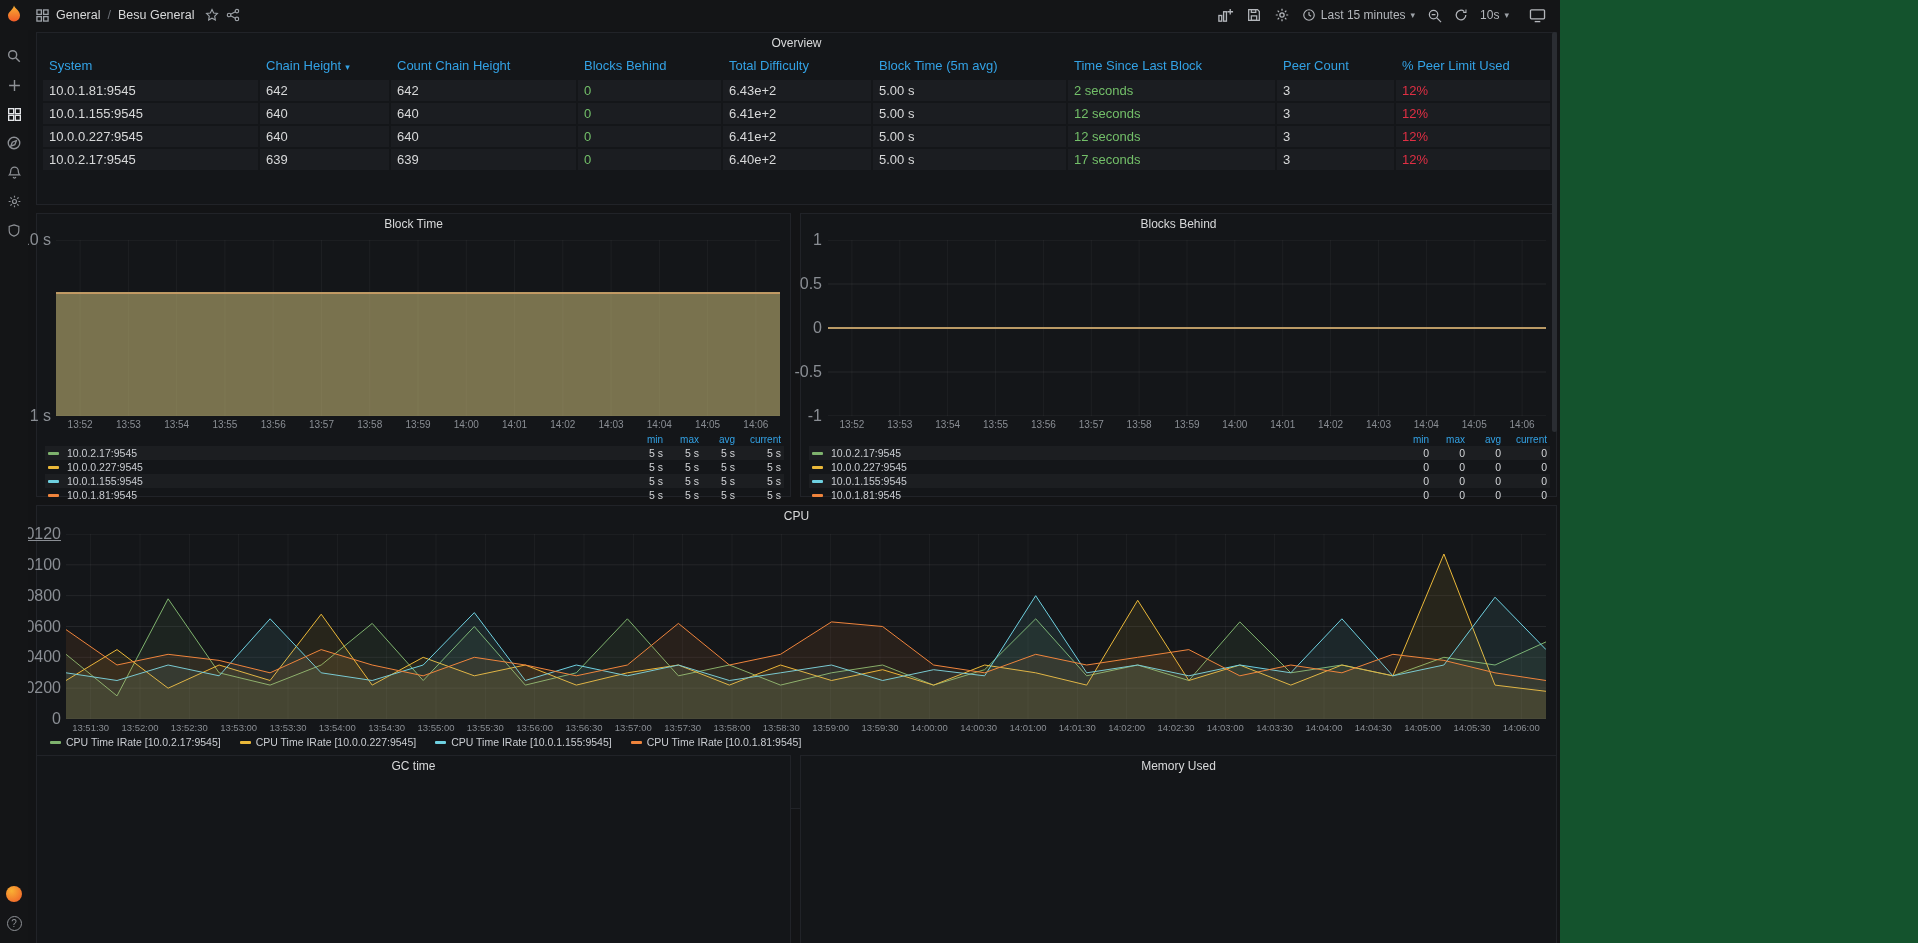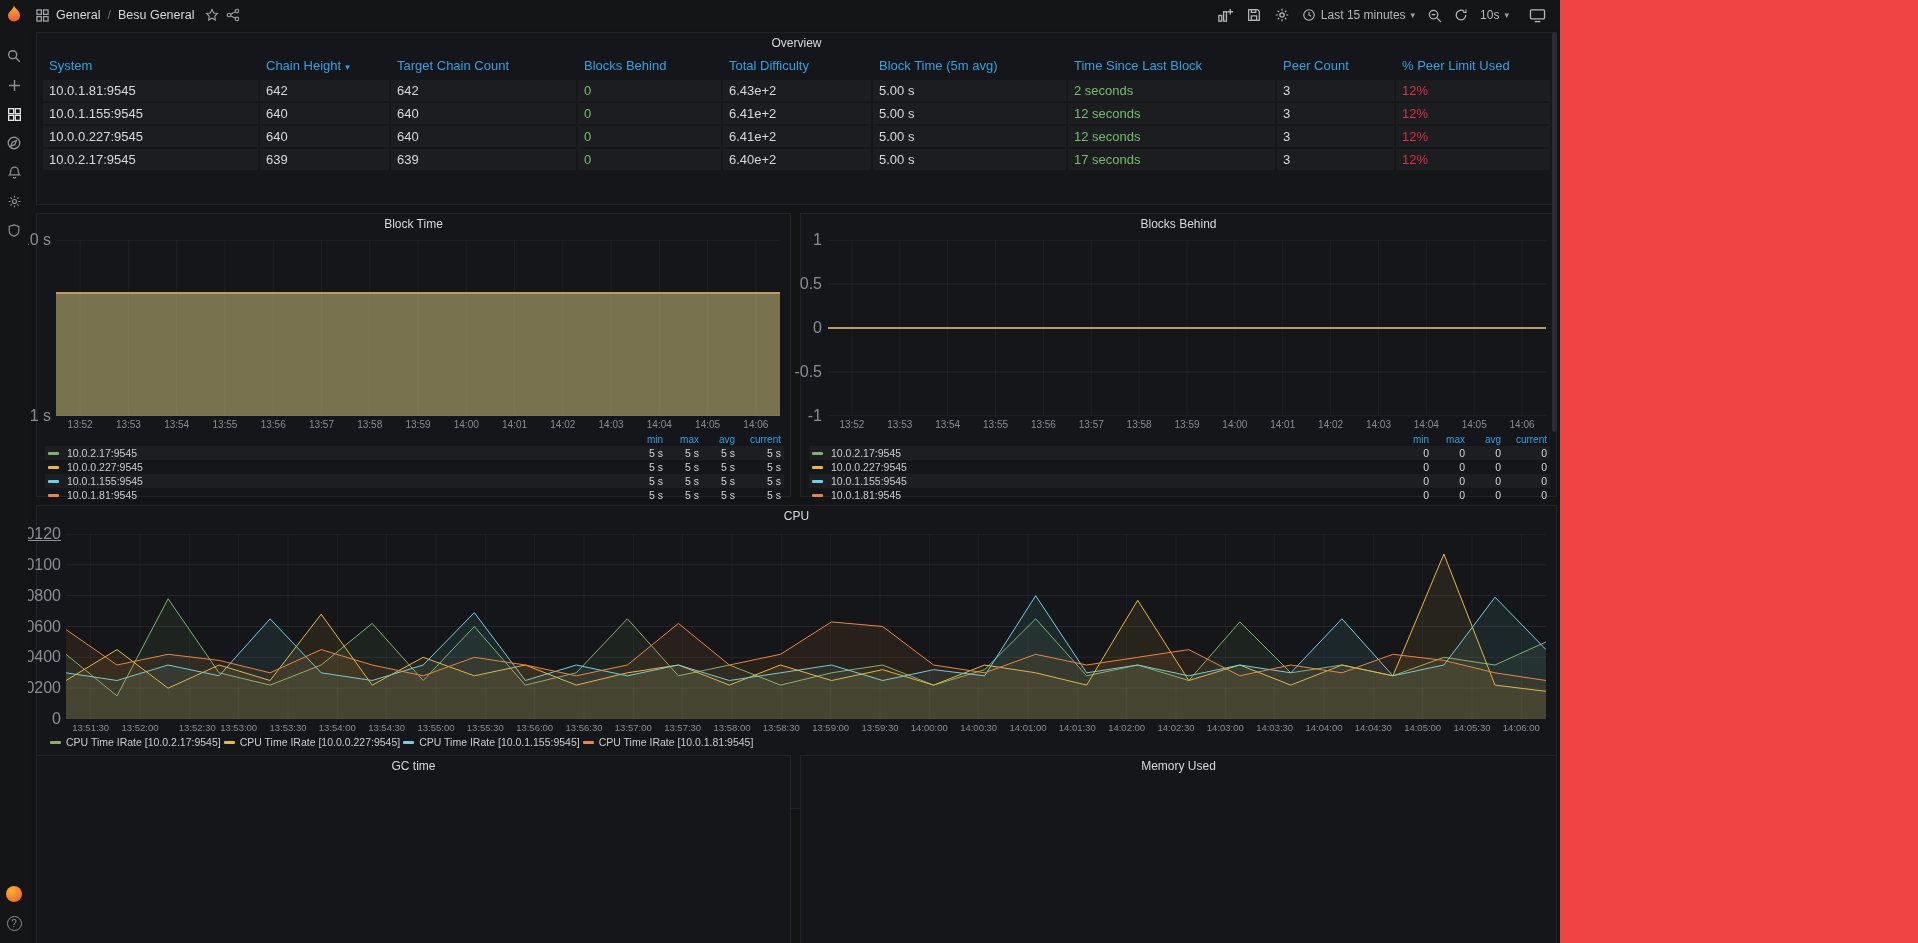--- a/index.html
+++ b/index.html
@@ -1,18 +1,18 @@
 <!DOCTYPE html>
 <html style="--bg-page: #131416; --bg-panel: #141619; --panel-border: #212328; --nav-bg: #141517; --sidebar-bg: #141517; --row-bg: #1b1d21; --text: #d8d9da; --blue: #33a2e5; --green: #73bf69; --red: #e02f44; --axis-text: #8a8e94; --brand-orange: #f05a28;"><head>
 <meta charset="utf-8">
 <style>
   *{box-sizing:border-box}
   html,body{margin:0;padding:0}
   body{font-family:"Liberation Sans",sans-serif;background:#0e0f10;color:#d8d9da}
-  .stage{position:relative;width:1918px;height:943px;overflow:hidden;background:#ef4444}
+  .stage{position:relative;width:1918px;height:943px;overflow:hidden;background:#14532d}
   .app{position:absolute;left:0;top:0;width:1560px;height:943px;background:var(--bg-page,#131416);overflow:hidden}
 
   
   .topnav{position:absolute;left:0;top:0;width:1560px;height:30px;background:var(--nav-bg,#141517);display:flex;align-items:center;justify-content:space-between;padding-left:30px;z-index:5}
   .logo{position:absolute;left:3px;top:4px;width:22px;height:22px}
   .nav-left{display:flex;align-items:center;gap:7px;padding-left:6px}
   .nav-left .crumb{font-size:12.5px;color:#d8d9da;cursor:pointer}
   .nav-left .crumb-sep{font-size:12.5px;color:#6c7076}
   .nav-right{display:flex;align-items:center;gap:12px;padding-right:14px}
   .navbtn{display:flex;align-items:center;gap:5px;color:#b4b7bc;font-size:12px;cursor:pointer}
@@ -53,21 +53,21 @@
 
   
   .legend{position:absolute}
   .legend-table .lrow{display:grid;grid-template-columns:18px 1fr 36px 36px 36px 46px;height:14px;align-items:center;font-size:10.5px;color:#c9ccd1}
   .legend-table .lhead{height:13px;font-size:10px;color:var(--blue,#33a2e5)}
   .legend-table .lval{text-align:right;padding-right:3px;color:#d3d5d8}
   .legend-table .lhead .lval{color:var(--blue,#33a2e5)}
   .legend-table .stripe{background:rgba(255,255,255,0.035)}
   .dash-swatch{width:11px;height:3px;border-radius:1px;margin-left:3px}
   .lname{padding-left:4px;cursor:pointer;white-space:nowrap}
-  .legend-inline{display:flex;align-items:center;font-size:10.5px;color:#c9ccd1}
+  .legend-inline{display:flex;align-items:center;gap:16px;font-size:10.5px;color:#c9ccd1}
   .legend-inline .litem{display:flex;align-items:center;gap:5px;cursor:pointer;white-space:nowrap}
 
   .scrollthumb{position:absolute;left:1552px;top:32px;width:5px;height:400px;background:#2a2d32;border-radius:3px}
 </style>
 </head>
 <body>
 
 <div class="stage">
   <div class="app">
 
@@ -235,21 +235,21 @@
     </nav>
 
     <main class="dash">
 
       <section class="panel" style="left:8px;top:2px;width:1521px;height:173px">
         <div class="panel-title">Overview</div>
         <div class="tablewrap">
           <div class="tr thead">
               <div class="th">System</div>
               <div class="th">Chain Height<span class="sort-caret">▾</span></div>
-              <div class="th">Target Chain Count</div>
+              <div class="th">Count Chain Height</div>
               <div class="th">Blocks Behind</div>
               <div class="th">Total Difficulty</div>
               <div class="th">Block Time (5m avg)</div>
               <div class="th">Time Since Last Block</div>
               <div class="th">Peer Count</div>
               <div class="th">% Peer Limit Used</div>
             </div>
           <div>
               <div class="tr">
                 <div class="td">10.0.1.81:9545</div>
@@ -549,21 +549,21 @@
               <path d="M0.0 146.5L51.0 115.6L102.1 154.2L153.1 131.0L204.1 146.5L255.2 80.2L306.2 151.1L357.2 123.3L408.3 141.8L459.3 131.0L510.3 151.1L561.4 138.8L612.4 131.0L663.4 151.1L714.5 131.0L765.5 146.5L816.6 135.7L867.6 151.1L918.6 131.0L969.7 138.8L1020.7 151.1L1071.7 66.3L1122.8 146.5L1173.8 131.0L1224.8 151.1L1275.9 131.0L1326.9 141.8L1377.9 20.0L1429.0 151.1L1480.0 157.3" fill="none" stroke="#eab839" stroke-width="1"></path>
               <path d="M0.0 138.8L51.0 146.5L102.1 131.0L153.1 141.8L204.1 84.8L255.2 138.8L306.2 146.5L357.2 131.0L408.3 78.6L459.3 146.5L510.3 131.0L561.4 141.8L612.4 131.0L663.4 146.5L714.5 138.8L765.5 131.0L816.6 146.5L867.6 135.7L918.6 141.8L969.7 61.7L1020.7 138.8L1071.7 131.0L1122.8 141.8L1173.8 131.0L1224.8 138.8L1275.9 84.8L1326.9 141.8L1377.9 131.0L1429.0 63.2L1480.0 115.6L1480 185L0 185Z" fill="#6ed0e0" fill-opacity="0.09"></path>
               <path d="M0.0 138.8L51.0 146.5L102.1 131.0L153.1 141.8L204.1 84.8L255.2 138.8L306.2 146.5L357.2 131.0L408.3 78.6L459.3 146.5L510.3 131.0L561.4 141.8L612.4 131.0L663.4 146.5L714.5 138.8L765.5 131.0L816.6 146.5L867.6 135.7L918.6 141.8L969.7 61.7L1020.7 138.8L1071.7 131.0L1122.8 141.8L1173.8 131.0L1224.8 138.8L1275.9 84.8L1326.9 141.8L1377.9 131.0L1429.0 63.2L1480.0 115.6" fill="none" stroke="#6ed0e0" stroke-width="1"></path>
               <path d="M0.0 95.6L51.0 131.0L102.1 120.3L153.1 126.4L204.1 138.8L255.2 115.6L306.2 131.0L357.2 141.8L408.3 123.3L459.3 131.0L510.3 141.8L561.4 131.0L612.4 89.4L663.4 131.0L714.5 120.3L765.5 87.9L816.6 92.5L867.6 131.0L918.6 138.8L969.7 120.3L1020.7 131.0L1071.7 123.3L1122.8 115.6L1173.8 141.8L1224.8 131.0L1275.9 138.8L1326.9 120.3L1377.9 126.4L1429.0 138.8L1480.0 146.5L1480 185L0 185Z" fill="#ef843c" fill-opacity="0.09"></path>
               <path d="M0.0 95.6L51.0 131.0L102.1 120.3L153.1 126.4L204.1 138.8L255.2 115.6L306.2 131.0L357.2 141.8L408.3 123.3L459.3 131.0L510.3 141.8L561.4 131.0L612.4 89.4L663.4 131.0L714.5 120.3L765.5 87.9L816.6 92.5L867.6 131.0L918.6 138.8L969.7 120.3L1020.7 131.0L1071.7 123.3L1122.8 115.6L1173.8 141.8L1224.8 131.0L1275.9 138.8L1326.9 120.3L1377.9 126.4L1429.0 138.8L1480.0 146.5" fill="none" stroke="#ef843c" stroke-width="1"></path>
             </svg>
           </div>
         <div class="xaxis small" style="left:29px;top:216px;width:1480px;height:11px">
             <span style="left: 1.66667%;">13:51:30</span>
             <span style="left: 5%;">13:52:00</span>
-            <span style="left: 8.33333%; margin-left: 8px;">13:52:30</span>
+            <span style="left: 8.33333%;">13:52:30</span>
             <span style="left: 11.6667%;">13:53:00</span>
             <span style="left: 15%;">13:53:30</span>
             <span style="left: 18.3333%;">13:54:00</span>
             <span style="left: 21.6667%;">13:54:30</span>
             <span style="left: 25%;">13:55:00</span>
             <span style="left: 28.3333%;">13:55:30</span>
             <span style="left: 31.6667%;">13:56:00</span>
             <span style="left: 35%;">13:56:30</span>
             <span style="left: 38.3333%;">13:57:00</span>
             <span style="left: 41.6667%;">13:57:30</span>

